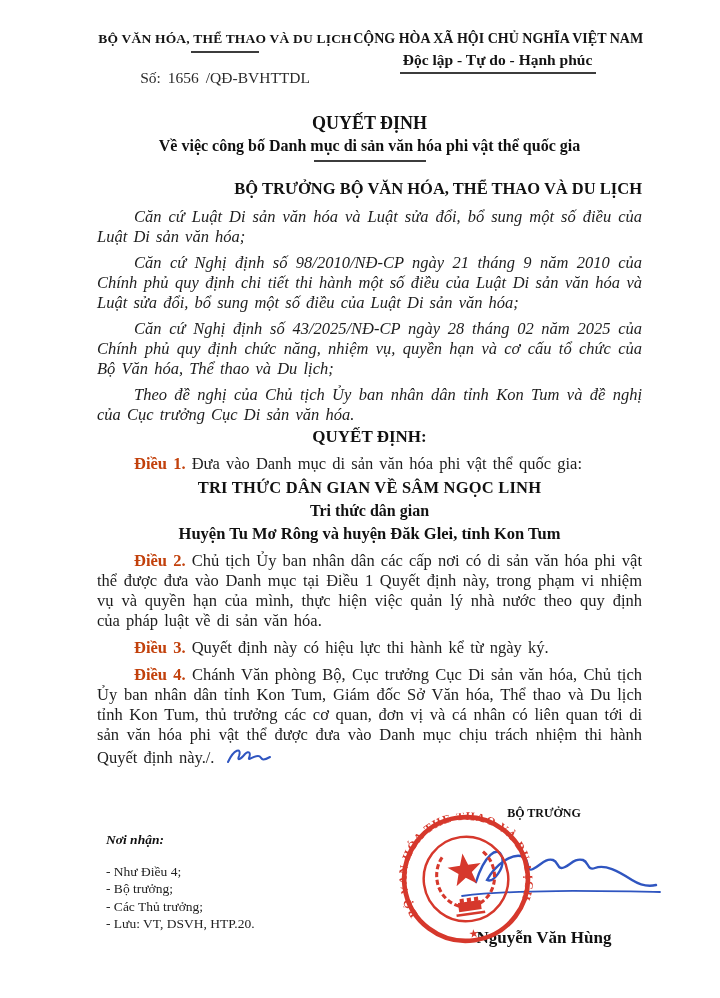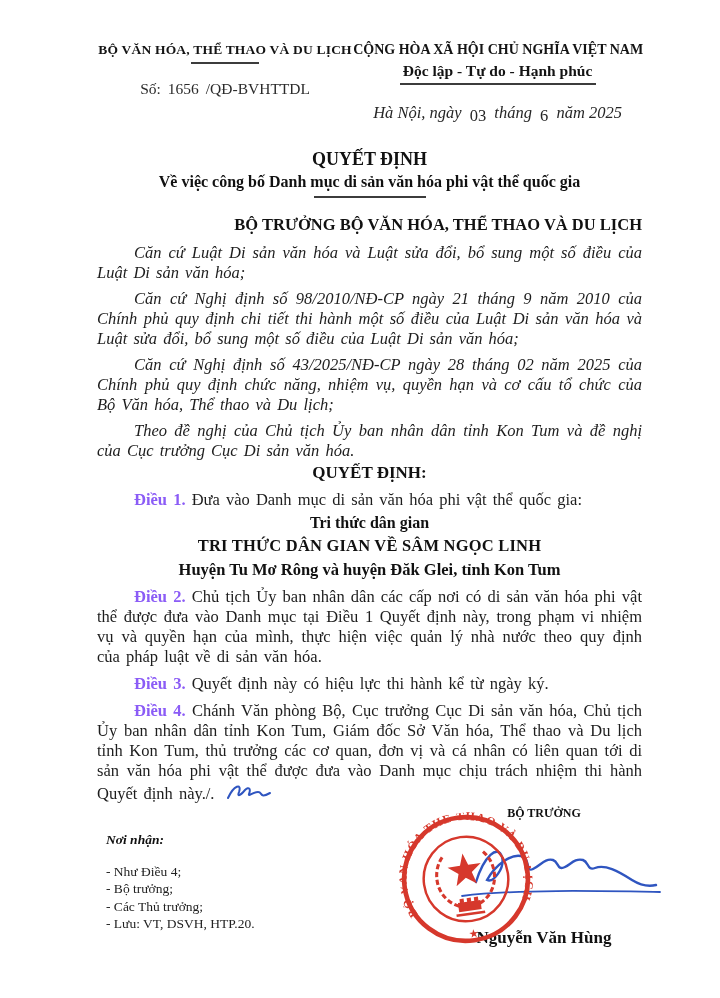--- a/index.html
+++ b/index.html
@@ -6,21 +6,21 @@
   html,body { background:#e8e8e8; }
   .page {
     position:relative;
     width:720px; height:998px;
     margin:0 auto;
     background:#ffffff;
     font-family:"Liberation Serif", serif;
     color:#1d1d1d;
     overflow:hidden;
   }
-  .content { padding:42px 78px 0 97px; }
+  .content { padding:31px 78px 0 97px; }
 
   
   .header { display:flex; align-items:flex-start; }
   .header-left { width:47%; text-align:center; }
   .header-right { width:53%; text-align:center; }
   .agency { font-weight:bold; font-size:13.5px; letter-spacing:.2px; color:#141414; white-space:nowrap; }
   .rule { height:2px; background:#3c3c3c; margin:4px auto 0 auto; }
   .rule-agency { width:68px; }
   .doc-number { margin-top:16px; font-size:15.5px; color:#2a2a2a; }
   .doc-number .num { margin:0 7px; }
@@ -39,21 +39,21 @@
 
   
   .preamble { margin-top:8px; }
   .para {
     font-size:16.5px; line-height:20px;
     text-align:justify; text-indent:37px;
     margin-top:6px; word-spacing:2px;
   }
   .preamble .para { font-style:italic; }
   .decide-heading { text-align:center; font-weight:bold; font-size:17px; margin-top:2px; color:#111; }
-  .article-label { font-weight:bold; color:#8b5cf6; }
+  .article-label { font-weight:bold; color:#c2410c; }
   .center-line { text-align:center; font-weight:bold; margin-top:4px; color:#111; }
   .heritage-category { font-size:16px; }
   .heritage-name { font-size:16.5px; letter-spacing:.2px; }
   .heritage-location { font-size:16.5px; }
   .art2 { margin-top:7px; }
   .initial-mark { vertical-align:-4px; margin-left:4px; }
 
   
   .recipients { position:absolute; left:106px; top:831px; font-size:13.5px; line-height:17.5px; color:#222; }
   .recipients-label { font-weight:bold; font-style:italic; font-size:13.5px; margin-bottom:14px; color:#111; }
@@ -74,28 +74,20 @@
         <div class="agency">BỘ VĂN HÓA, THỂ THAO VÀ DU LỊCH</div>
         <div class="rule rule-agency"></div>
         <div class="doc-number">
           <span>Số:</span><span class="num">1656</span><span>/QĐ-BVHTTDL</span>
         </div>
       </div>
       <div class="header-right">
         <div class="republic">CỘNG HÒA XÃ HỘI CHỦ NGHĨA VIỆT NAM</div>
         <div class="motto">Độc lập - Tự do - Hạnh phúc</div>
         <div class="rule rule-motto"></div>
-        <div class="dateline">
-          <span>Hà Nội, ngày</span>
-          <span class="filled">03</span>
-          <span>tháng</span>
-          <span class="filled">6</span>
-          <span>năm</span>
-          <span>2025</span>
-        </div>
       </div>
     </div>
 
     <div class="title-block">
       <div class="doc-type">QUYẾT ĐỊNH</div>
       <div class="doc-subject">Về việc công bố Danh mục di sản văn hóa phi vật thể quốc gia</div>
       <div class="rule rule-subject"></div>
     </div>
     <div class="authority">BỘ TRƯỞNG BỘ VĂN HÓA, THỂ THAO VÀ DU LỊCH</div>
 
@@ -106,22 +98,22 @@
       <p class="para">Theo đề nghị của Chủ tịch Ủy ban nhân dân tỉnh Kon Tum và đề nghị của Cục trưởng Cục Di sản văn hóa.</p>
     </div>
 
     <div class="decide-heading">QUYẾT ĐỊNH:</div>
 
     <p class="para art2">
       <span class="article-label">Điều 1.</span>
       <span>Đưa vào Danh mục di sản văn hóa phi vật thể quốc gia:</span>
     </p>
 
+    <div class="center-line heritage-name">TRI THỨC DÂN GIAN VỀ SÂM NGỌC LINH</div>
     <div class="center-line heritage-category">Tri thức dân gian</div>
-    <div class="center-line heritage-name">TRI THỨC DÂN GIAN VỀ SÂM NGỌC LINH</div>
     <div class="center-line heritage-location">Huyện Tu Mơ Rông và huyện Đăk Glei, tỉnh Kon Tum</div>
 
     <p class="para art2">
       <span class="article-label">Điều 2.</span>
       <span>Chủ tịch Ủy ban nhân dân các cấp nơi có di sản văn hóa phi vật thể được đưa vào Danh mục tại Điều 1 Quyết định này, trong phạm vi nhiệm vụ và quyền hạn của mình, thực hiện việc quản lý nhà nước theo quy định của pháp luật về di sản văn hóa.</span>
     </p>
 
     <p class="para art2">
       <span class="article-label">Điều 3.</span>
       <span>Quyết định này có hiệu lực thi hành kể từ ngày ký.</span>

